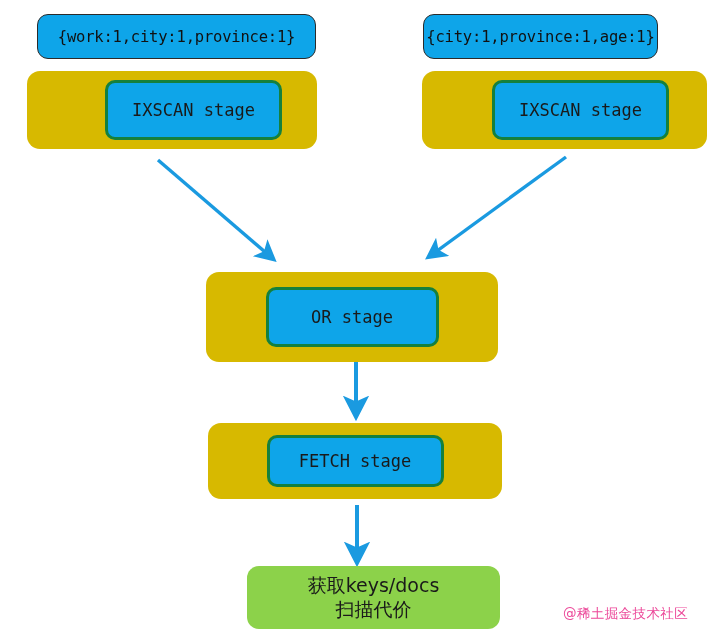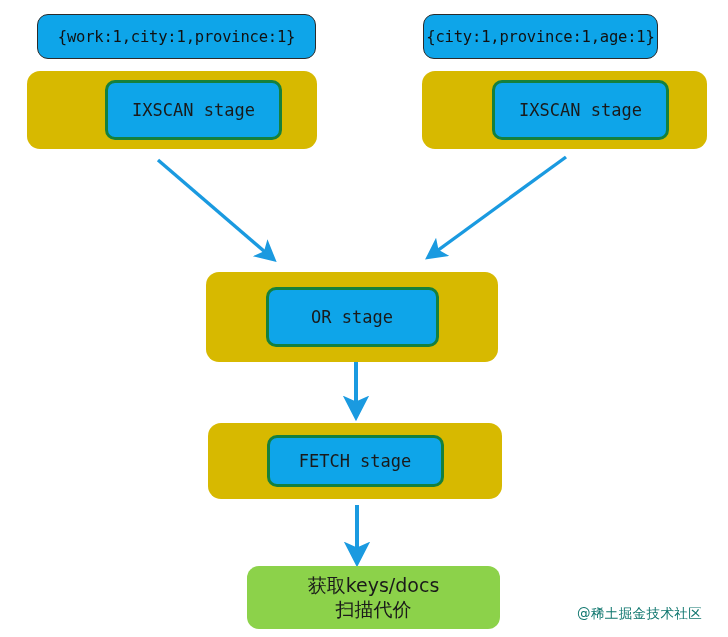--- a/index.html
+++ b/index.html
@@ -102,25 +102,25 @@
     font-size: 19px;
     line-height: 1.22;
     color: #1a1a1a;
     white-space: nowrap;
     margin-left: 12px;
   }
 
   
   #watermark {
     position: absolute;
-    left: 577px;
+    left: 563px;
     top: 605px;
     font-family: "DejaVu Sans", "Liberation Sans", sans-serif;
     font-size: 13.5px;
-    color: #0f766e;
+    color: #ec4899;
     white-space: nowrap;
     letter-spacing: 0.4px;
   }
 </style>
 </head>
 <body>
 
 <div id="canvas">
 
   <svg class="svg-layer" viewBox="0 0 728 637" width="728" height="637">

